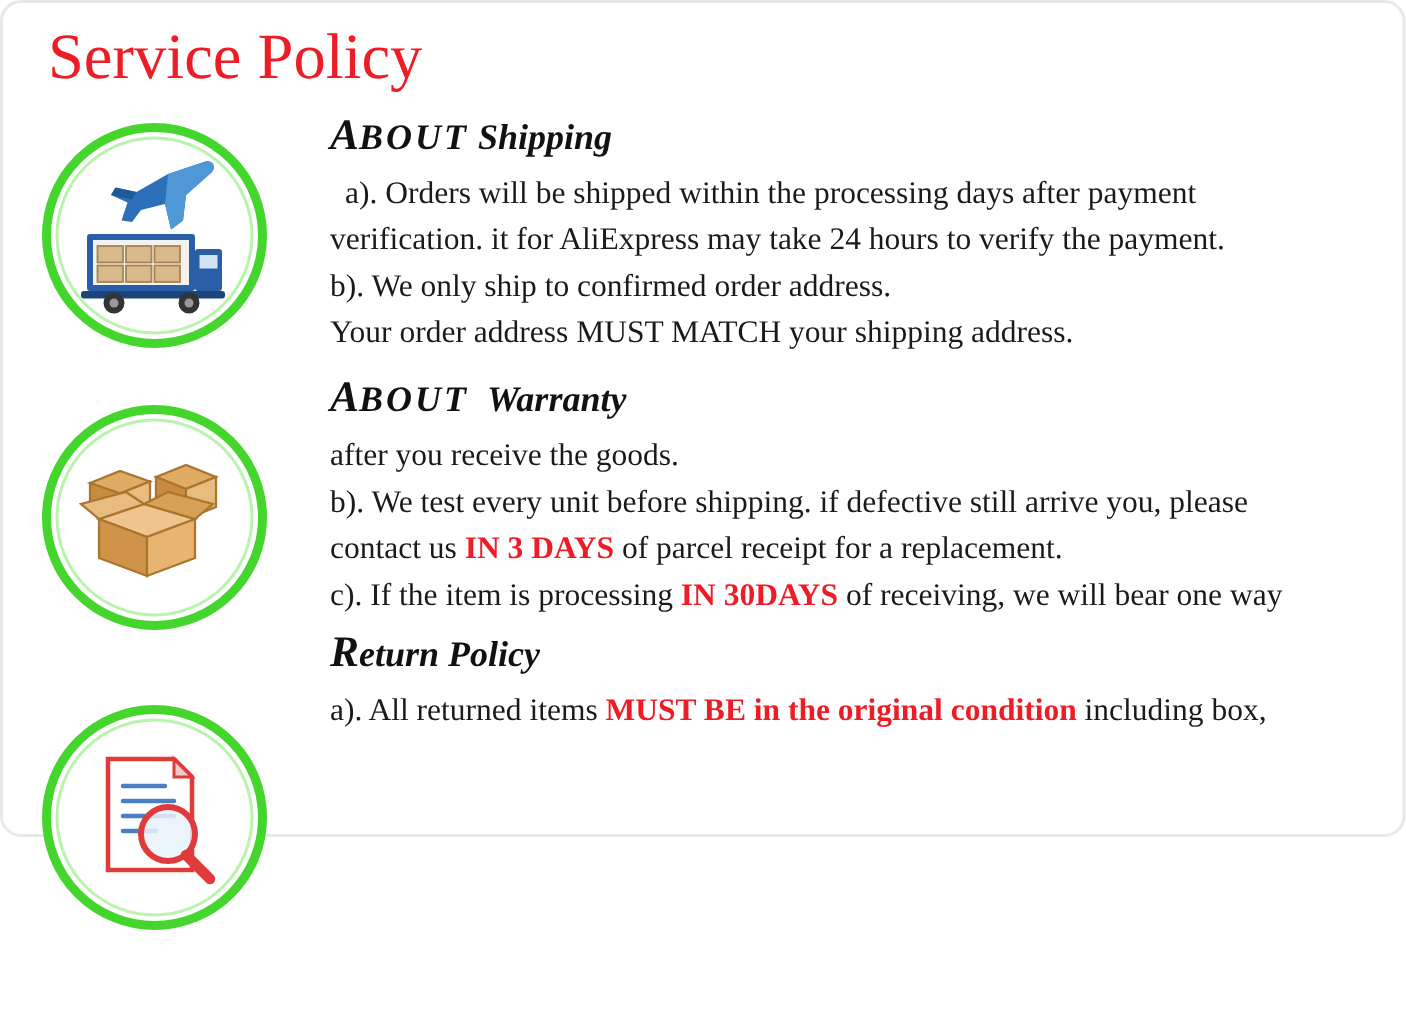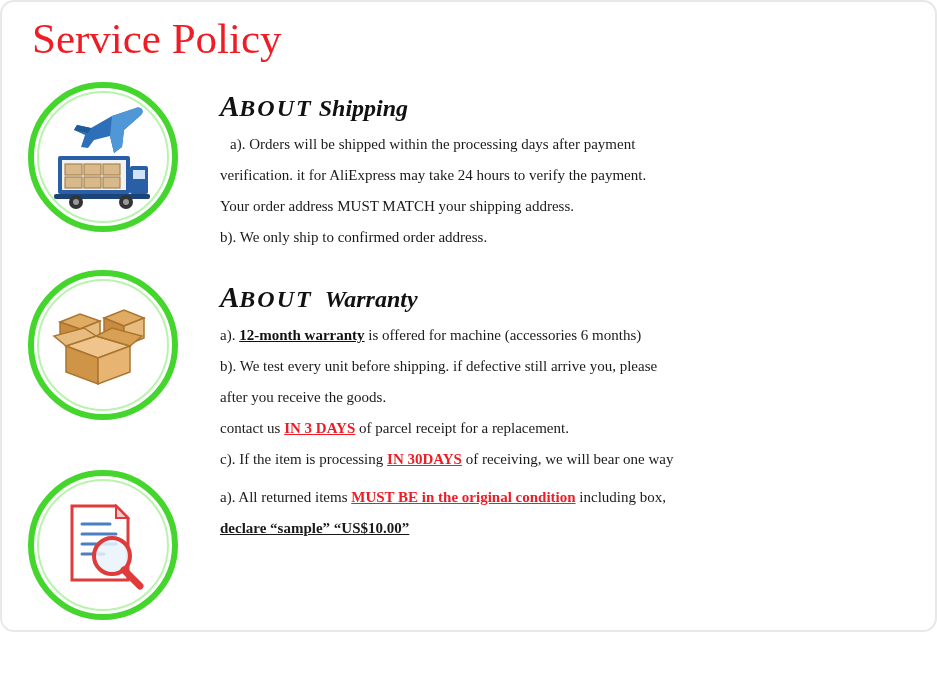--- a/index.html
+++ b/index.html
@@ -9,21 +9,21 @@
   }
   body {
     width: 937px;
     height: 686px;
     font-family: "Liberation Serif", serif;
     overflow: hidden;
   }
   #page {
     position: relative;
     width: 937px;
-    height: 632px;
+    height: 558px;
     box-sizing: border-box;
     border: 2px solid #e8e8e8;
     border-radius: 14px;
     background: #fff;
   }
 
   
   #title {
     position: absolute;
     left: 30px;
@@ -78,41 +78,41 @@
     left: 218px;
     top: 72px;
     width: 706px;
   }
   .sec-head {
     font-family: "Liberation Serif", serif;
     font-weight: bold;
     font-style: italic;
     font-size: 24px;
     color: #111;
-    margin: 16px 0 6px 0;
+    margin: 0 0 6px 0;
     white-space: nowrap;
   }
   .sec-head .big {
     font-size: 29px;
   }
   .sec-head .sp { letter-spacing: 2px; }
   p.line {
     margin: 0;
     font-family: "Liberation Serif", serif;
-    font-size: 15px;
+    font-size: 21px;
     line-height: 31px;
     color: #1a1a1a;
     white-space: nowrap;
   }
   p.indent { padding-left: 10px; }
   .red {
     color: #ee1c25;
     font-weight: bold;
   }
-  .u { text-decoration: underline; }
+  .u { }
   .bold-u {
     font-weight: bold;
     text-decoration: underline;
     color: #111;
   }
   .gap-sm { height: 7px; }
   .gap-md { height: 12px; }
 </style>
 </head>
 <body>
@@ -195,33 +195,34 @@
     </svg>
   </div>
 
   <div id="body-text">
 
     <div class="sec-head">
       <span class="big">A</span><span class="sp">BOUT</span>&nbsp;<span>Shipping</span>
     </div>
     <p class="line indent">a). Orders will be shipped within the processing days after payment</p>
     <p class="line">verification. it for AliExpress may take 24 hours to verify the payment.</p>
+    <p class="line">b). We only ship to confirmed order address.</p>
     <p class="line">Your order address MUST MATCH your shipping address.</p>
-    <p class="line">b). We only ship to confirmed order address.</p>
 
     <div class="gap-md"></div>
 
     <div class="sec-head">
       <span class="big">A</span><span class="sp">BOUT</span>&nbsp;&nbsp;<span>Warranty</span>
     </div>
-    <p class="line"><span>a). </span><span class="bold-u">12-month warranty</span><span> is offered for machine (accessories 6 months)</span></p>
+    <p class="line">after you receive the goods.</p>
     <p class="line">b). We test every unit before shipping.  if defective still arrive you, please</p>
-    <p class="line">after you receive the goods.</p>
     <p class="line"><span>contact us </span><span class="red u">IN 3 DAYS</span><span> of parcel receipt for a replacement.</span></p>
     <p class="line"><span>c). If the item is processing </span><span class="red u">IN 30DAYS</span><span> of receiving, we will bear one way</span></p>
 
     <div class="gap-sm"></div>
 
+    <div class="sec-head">
+      <span class="big">R</span><span>eturn Policy</span>
+    </div>
     <p class="line"><span>a). All returned items </span><span class="red u">MUST BE in the original condition</span><span> including box,</span></p>
-    <p class="line red u">declare “sample” “US$10.00”</p>
   </div>
 
 </div>
 
 </body></html>

